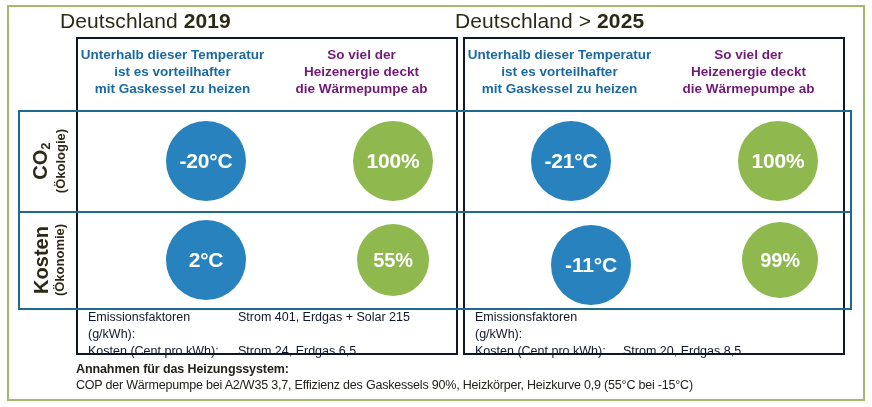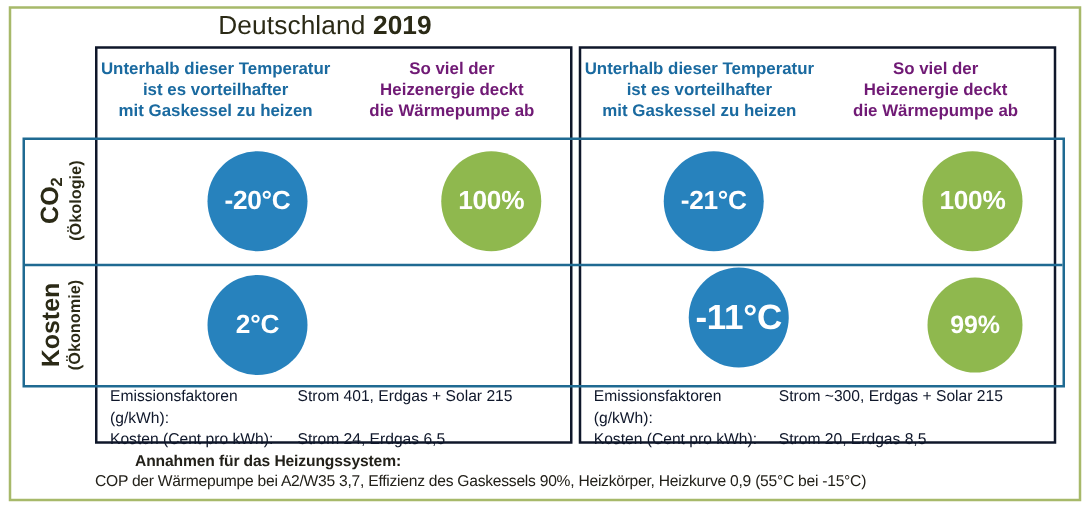--- a/index.html
+++ b/index.html
@@ -30,21 +30,21 @@
   }
 
   
   .title {
     position: absolute;
     top: 8px;
     height: 26px;
     line-height: 26px;
     font-size: 21px;
     color: #2b2a16;
-    text-align: center;
+    text-align: left;
     letter-spacing: 0.1px;
     white-space: nowrap;
   }
   .title .bold { font-weight: bold; }
   #title-left  { left: 60px;  width: 400px; }
   #title-right { left: 455px; width: 400px; }
 
   
   .panel {
     position: absolute;
@@ -170,37 +170,37 @@
     left: 76px;
     top: 361px;
     width: 780px;
     color: #23211a;
   }
   .assump-title {
     font-size: 12.5px;
     font-weight: bold;
     line-height: 16px;
     letter-spacing: -0.1px;
-    margin-left: 32px;
   }
   .assump-text {
     font-size: 12.5px;
     line-height: 17px;
     letter-spacing: -0.2px;
   }
 </style>
 </head>
 <body>
 
 <div id="infographic">
 
   <div class="outer-frame"></div>
 
   <div class="title" id="title-left"><span>Deutschland </span><span class="bold">2019</span></div>
 
+  <div class="title" id="title-right"><span>Deutschland &gt; </span><span class="bold">2025</span></div>
 
   <div class="panel" id="panel-left">
     <div class="col-headers">
       <div class="col-head blue">Unterhalb dieser Temperatur
 ist es vorteilhafter
 mit Gaskessel zu heizen</div>
       <div class="col-head green">So viel der
 Heizenergie deckt
 die Wärmepumpe ab</div>
     </div>
@@ -221,21 +221,20 @@
       <div class="col-head blue">Unterhalb dieser Temperatur
 ist es vorteilhafter
 mit Gaskessel zu heizen</div>
       <div class="col-head green">So viel der
 Heizenergie deckt
 die Wärmepumpe ab</div>
     </div>
     <div class="panel-foot">
       <div class="foot-row">
         <div class="foot-label">Emissionsfaktoren (g/kWh):</div>
-        <div class="foot-value">Strom ~300, Erdgas + Solar 215</div>
       </div>
       <div class="foot-row">
         <div class="foot-label">Kosten (Cent pro kWh):</div>
         <div class="foot-value">Strom 20, Erdgas 8,5</div>
       </div>
     </div>
   </div>
 
   <div class="matrix">
 
@@ -253,21 +252,22 @@
     </div>
 
     <div class="matrix-row" id="matrix-row-kosten">
       <div class="row-label">
         <div class="row-label-inner">
           <div class="row-label-main">Kosten</div>
           <div class="row-label-sub">(Ökonomie)</div>
         </div>
       </div>
       <div class="circle blue" style="left:146px; top:9px; width:80px; height:80px; font-size:21px;">2°C</div>
-      <div class="circle blue" style="left:531px; top:3px; width:80px; height:80px; font-size:28px;">-11°C</div>
+      <div class="circle green" style="left:337px; top:13px; width:72px; height:72px; font-size:20px;">55%</div>
+      <div class="circle blue" style="left:531px; top:14px; width:80px; height:80px; font-size:21px;">-11°C</div>
       <div class="circle green" style="left:722px; top:11px; width:76px; height:76px; font-size:20px;">99%</div>
     </div>
 
   </div>
 
   <div class="assumptions">
     <div class="assump-title">Annahmen für das Heizungssystem:</div>
     <div class="assump-text">COP der Wärmepumpe bei A2/W35 3,7,  Effizienz des Gaskessels 90%,  Heizkörper, Heizkurve 0,9 (55°C bei -15°C)</div>
   </div>
 

